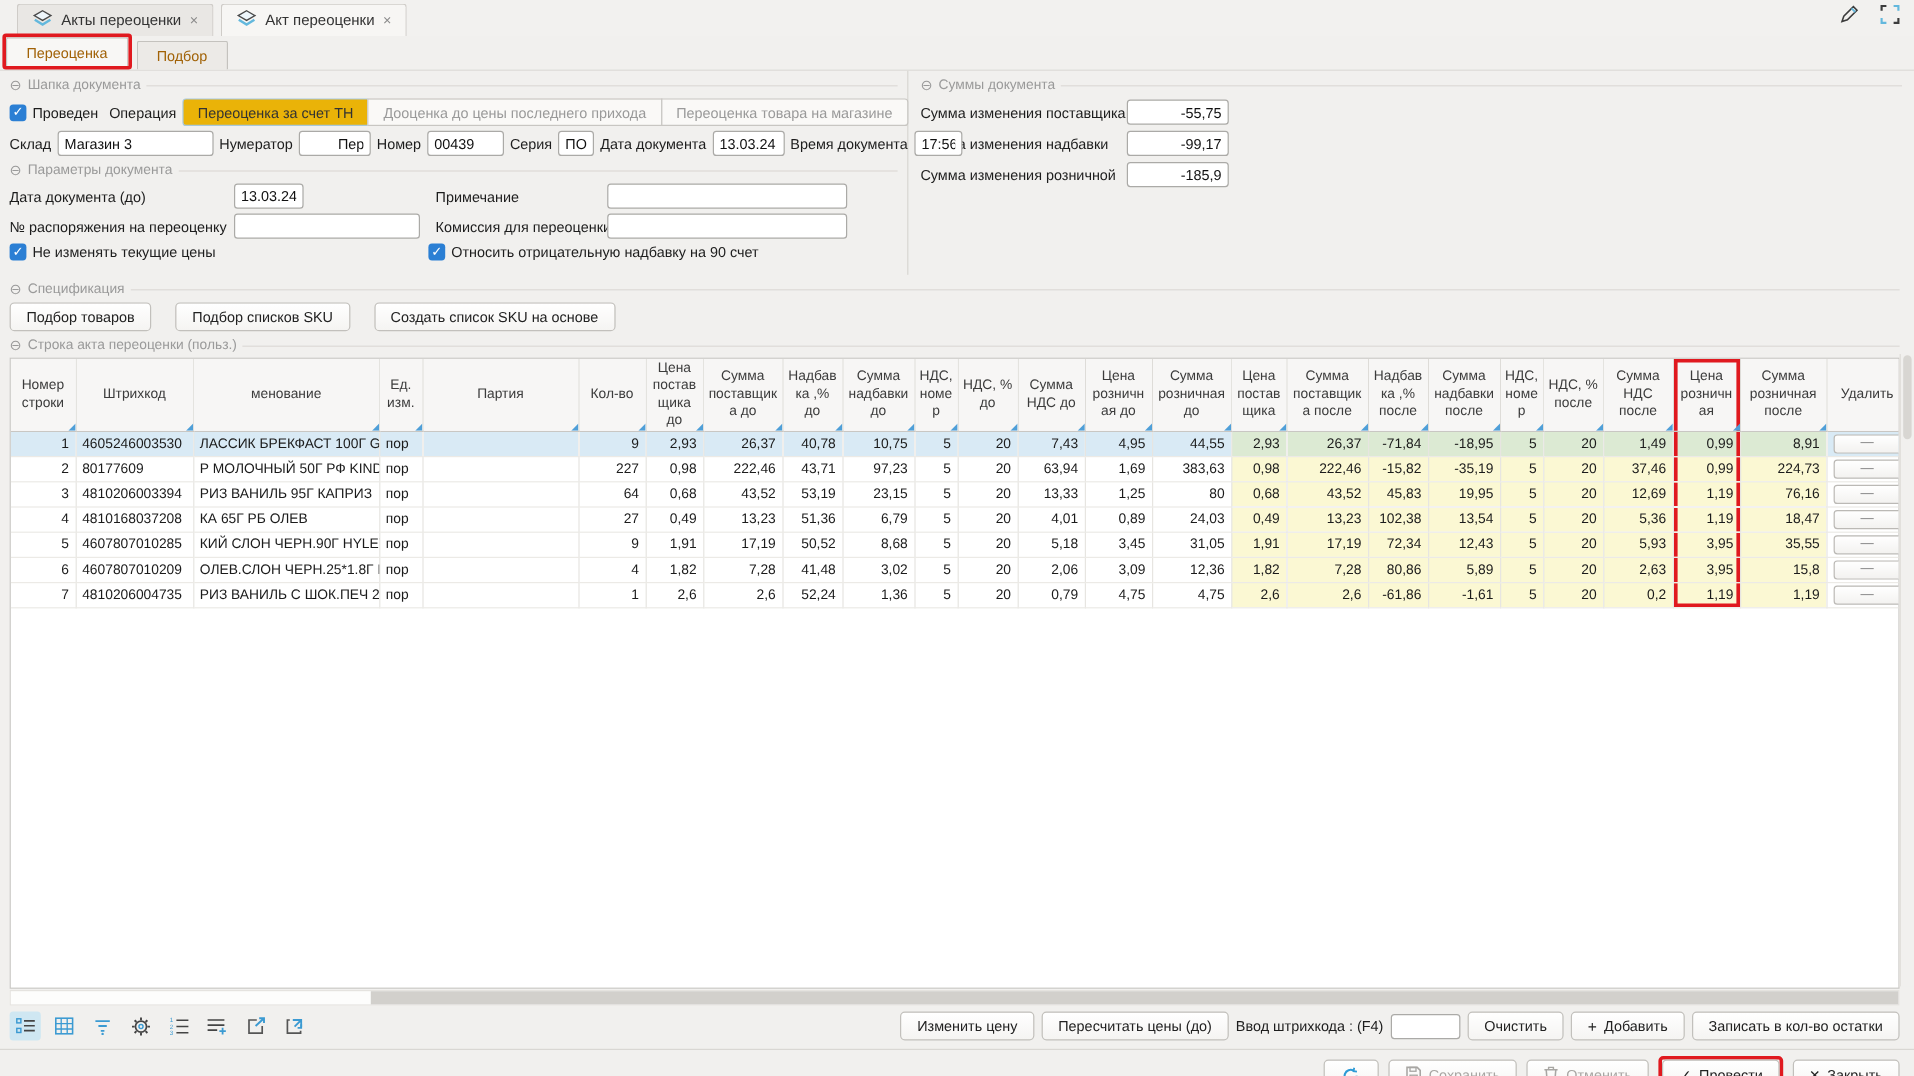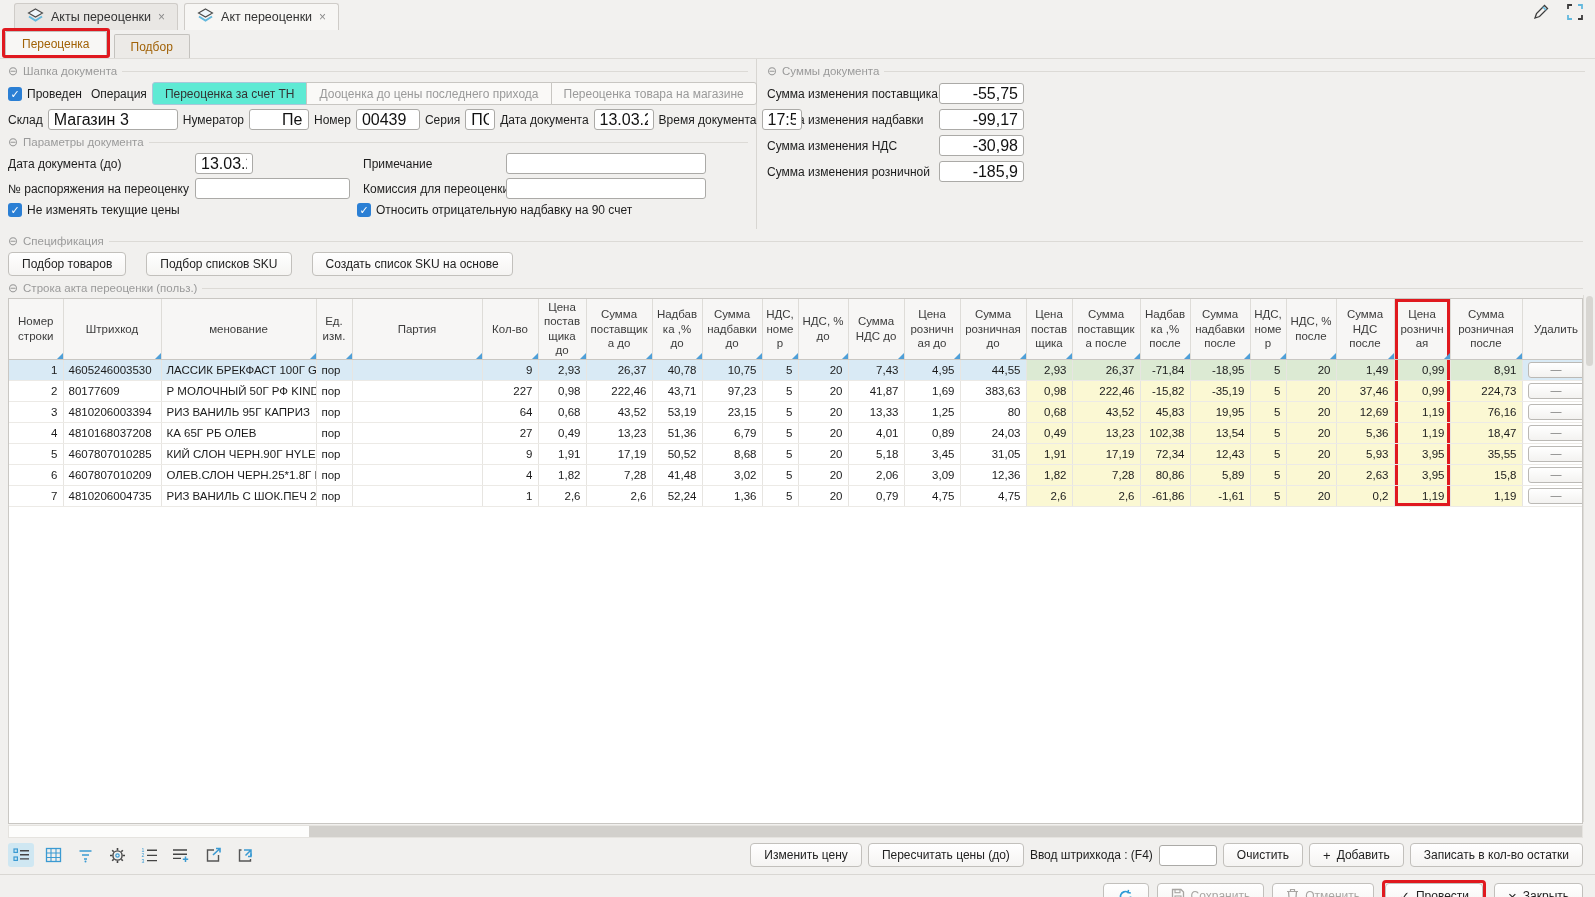--- a/index.html
+++ b/index.html
@@ -30,29 +30,29 @@
   .grp { display:flex; align-items:center; gap:5px; color:#9a9a9a; font-size:11.5px; margin:5px 0 3px 0; }
   .grp .minus { font-size:12px; color:#9a9a9a; }
   .grp .gline { flex:1; height:1px; background:#dcdad6; }
   
   .top-panels { display:flex; }
   .panel-left { width:757px; padding:0 8px 8px 8px; border-right:1px solid #d8d6d2; }
   .panel-right { flex:1; padding:0 10px 8px 10px; }
   .frow { display:flex; align-items:center; margin:4px 0; gap:5px; }
   .lbl { color:#1d1d1d; white-space:nowrap; }
   .field { position:relative; height:21px; background:#fff; border:1px solid #abaaa7; border-radius:3px;
-    padding:0 5px; font-family:"Liberation Sans",sans-serif; font-size:16px; color:#111; }
+    padding:0 5px; font-family:"Liberation Sans",sans-serif; font-size:12px; color:#111; }
   .field::after { content:""; position:absolute; right:0; bottom:0; width:0; height:0;
     border-style:solid; border-width:0 0 6px 6px; border-color:transparent transparent #4f9fd8 transparent; }
   input.field { outline:none; }
   .cb { width:14px; height:14px; min-width:14px; background:#2b7fd4; border-radius:3px; color:#fff;
     font-size:11px; line-height:14px; text-align:center; cursor:pointer; }
   .opbtn { height:23px; display:flex; align-items:center; padding:0 12px; border:1px solid #c8c6c2;
     border-radius:3px; background:#faf9f7; color:#9a9a9a; cursor:pointer; white-space:nowrap; }
-  .opbtn.sel { background:#5eead4; border-color:#a8c8da; color:#333; }
+  .opbtn.sel { background:#eab308; border-color:#a8c8da; color:#333; }
   .opgroup { display:flex; }
   .opgroup .opbtn { border-radius:0; margin-left:-1px; }
   .opgroup .opbtn:first-child { border-radius:3px 0 0 3px; margin-left:0; }
   .opgroup .opbtn:last-child { border-radius:0 3px 3px 0; }
   .sumrow { display:flex; align-items:center; margin:5px 0; }
   .sumrow .lbl { width:172px; }
   .sumrow .field { width:85px; text-align:right; }
   
   .btn { height:24px; display:inline-flex; align-items:center; gap:6px; padding:0 13px;
     background:linear-gradient(#ffffff,#f5f4f2); border:1px solid #c2c0bc; border-radius:4px;
@@ -211,24 +211,20 @@
         <span>Суммы документа</span>
           <span class="gline"></span>
       </div>
       <div class="sumrow">
         <span class="lbl">Сумма изменения поставщика</span>
         <input class="field" value="-55,75" style="">
       </div>
       <div class="sumrow">
         <span class="lbl">Сумма изменения надбавки</span>
         <input class="field" value="-99,17" style="">
-      </div>
-      <div class="sumrow">
-        <span class="lbl">Сумма изменения НДС</span>
-        <input class="field" value="-30,98" style="">
       </div>
       <div class="sumrow">
         <span class="lbl">Сумма изменения розничной</span>
         <input class="field" value="-185,9" style="">
       </div>
     </div>
   </div>
 
   <div style="padding:0 12px 0 8px">
     <div class="grp">
@@ -342,21 +338,21 @@
             <td class="al">Р МОЛОЧНЫЙ 50Г РФ KINDE</td>
             <td class="al">пор</td>
             <td class="al"></td>
             <td class="ar">227</td>
             <td class="ar">0,98</td>
             <td class="ar">222,46</td>
             <td class="ar">43,71</td>
             <td class="ar">97,23</td>
             <td class="ar">5</td>
             <td class="ar">20</td>
-            <td class="ar">41,87</td>
+            <td class="ar">63,94</td>
             <td class="ar">1,69</td>
             <td class="ar">383,63</td>
             <td class="ar ycol">0,98</td>
             <td class="ar ycol">222,46</td>
             <td class="ar ycol">-15,82</td>
             <td class="ar ycol">-35,19</td>
             <td class="ar ycol">5</td>
             <td class="ar ycol">20</td>
             <td class="ar ycol">37,46</td>
             <td class="ar ycol red-a">0,99</td>

